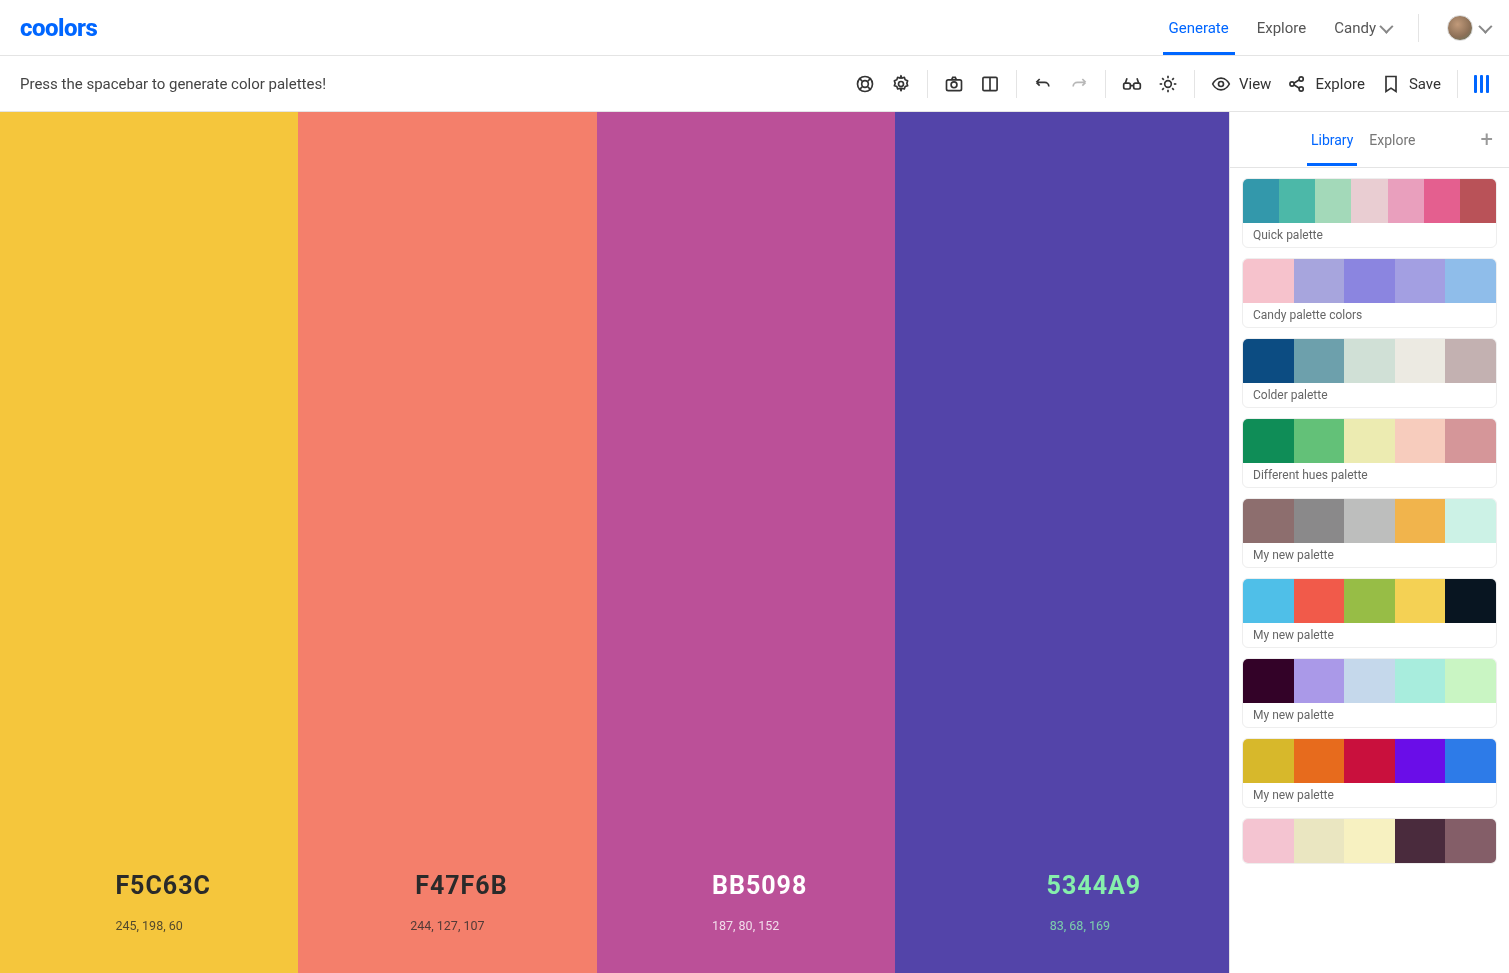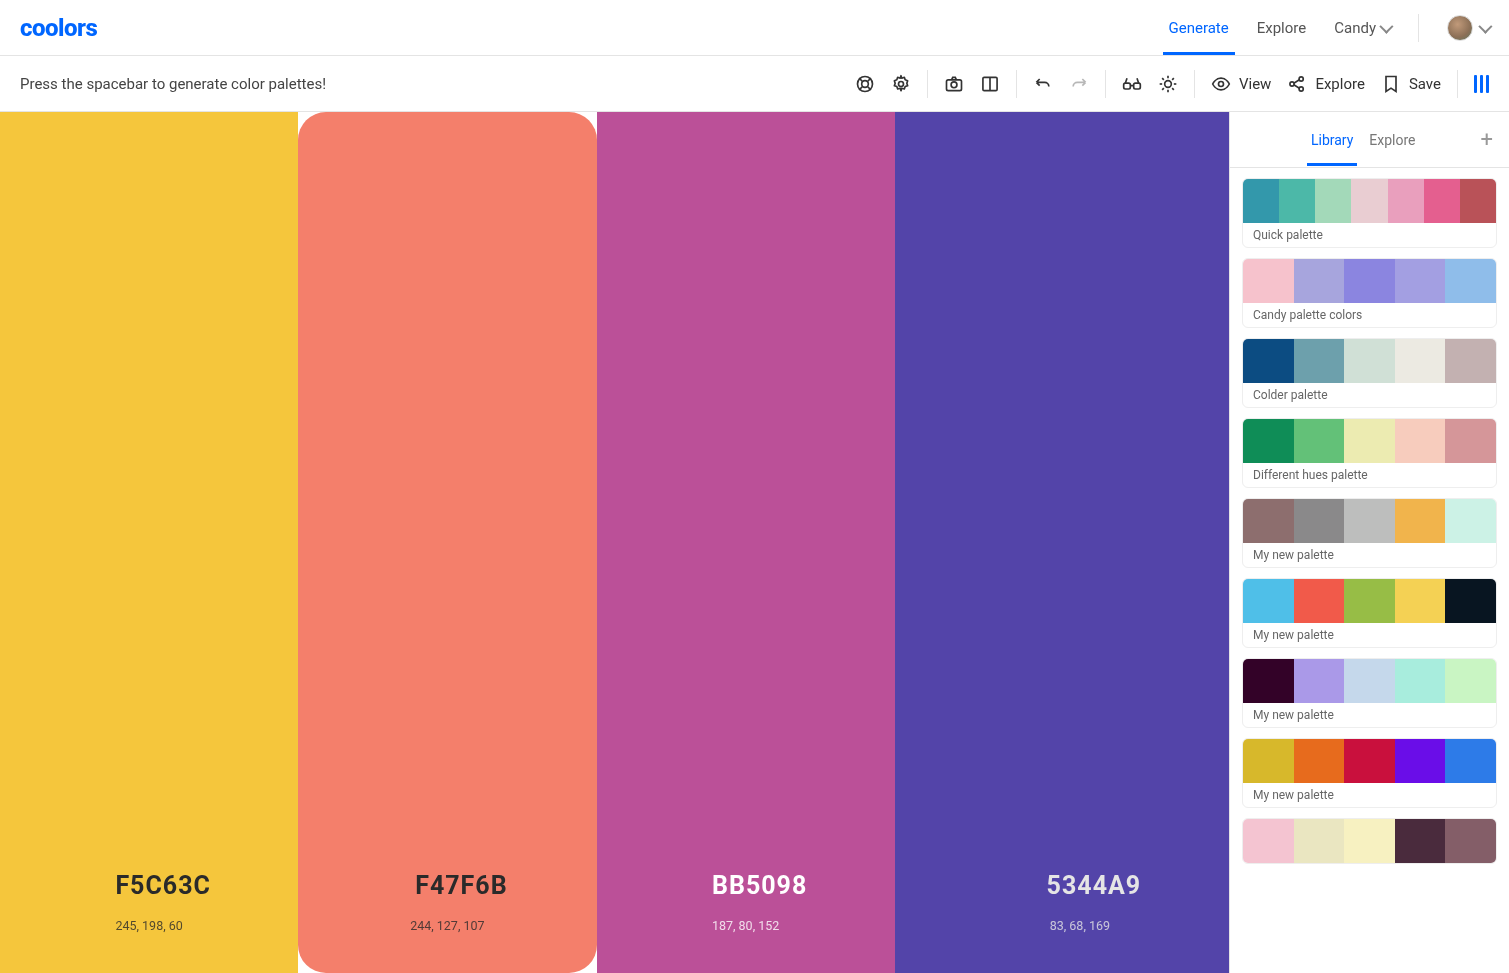--- a/index.html
+++ b/index.html
@@ -396,29 +396,29 @@
     </div>
   </div>
 </div>
 
 <div class="content">
   <div class="palette" id="palette">
       <div class="col" style="background: rgb(245, 198, 60); color: rgb(42, 42, 42);">
         <div class="hex">F5C63C</div>
         <div class="rgb">245, 198, 60</div>
       </div>
-      <div class="col" style="background: rgb(244, 127, 107); color: rgb(42, 42, 42); border-radius: 28px;">
+      <div class="col" style="background: rgb(244, 127, 107); color: rgb(42, 42, 42);">
         <div class="hex">F47F6B</div>
         <div class="rgb">244, 127, 107</div>
       </div>
       <div class="col" style="background: rgb(187, 80, 152); color: rgb(255, 255, 255);">
         <div class="hex">BB5098</div>
         <div class="rgb">187, 80, 152</div>
       </div>
-      <div class="col" style="background: rgb(83, 68, 169); color: #e5e5e5; padding-left: 36px;">
+      <div class="col" style="background: rgb(83, 68, 169); color: #86efac; padding-left: 36px;">
         <div class="hex">5344A9</div>
         <div class="rgb">83, 68, 169</div>
       </div>
     </div>
   <div class="sidebar">
     <div class="sidebar-tabs">
       <div class="tabs-center">
         <div class="tab active">Library</div>
         <div class="tab">Explore</div>
       </div>

